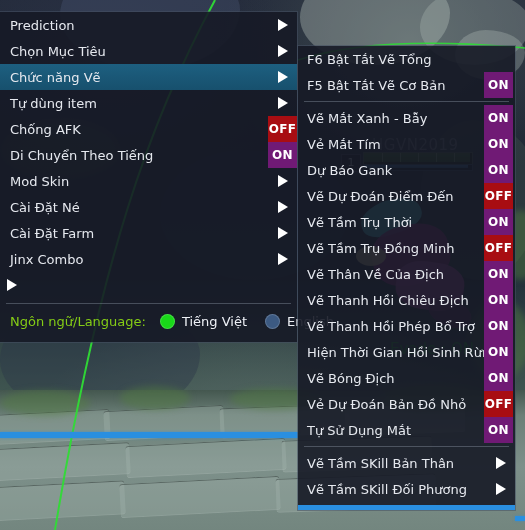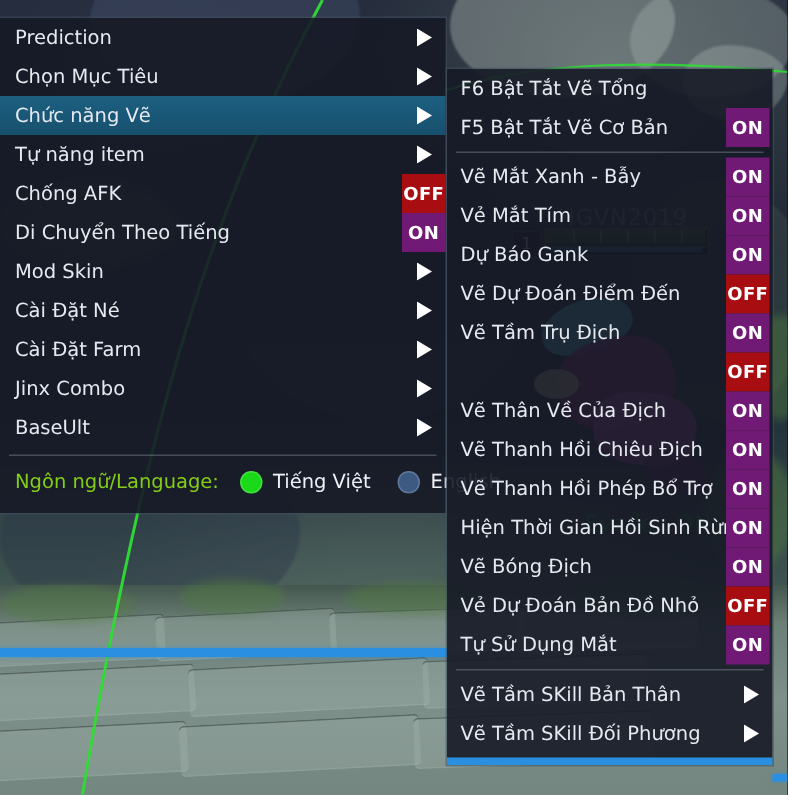--- a/index.html
+++ b/index.html
@@ -171,21 +171,21 @@
         </div>
         <div class="row sel">
           <span class="label">Chức năng Vẽ</span>
           <span class="arrow">
             <svg width="11" height="12" viewBox="0 0 11 12">
               <polygon points="1,0 11,6 1,12" fill="#ffffff"></polygon>
             </svg>
           </span>
         </div>
         <div class="row">
-          <span class="label">Tự năng item</span>
+          <span class="label">Tự dùng item</span>
           <span class="arrow">
             <svg width="11" height="12" viewBox="0 0 11 12">
               <polygon points="1,0 11,6 1,12" fill="#ffffff"></polygon>
             </svg>
           </span>
         </div>
         <div class="row">
           <span class="label">Chống AFK</span>
           <span class="badge off">OFF</span>
         </div>
@@ -219,21 +219,20 @@
         </div>
         <div class="row">
           <span class="label">Jinx Combo</span>
           <span class="arrow">
             <svg width="11" height="12" viewBox="0 0 11 12">
               <polygon points="1,0 11,6 1,12" fill="#ffffff"></polygon>
             </svg>
           </span>
         </div>
         <div class="row">
-          <span class="label">BaseUlt</span>
           <span class="arrow">
             <svg width="11" height="12" viewBox="0 0 11 12">
               <polygon points="1,0 11,6 1,12" fill="#ffffff"></polygon>
             </svg>
           </span>
         </div>
       </div>
     <div class="sep" style="margin-top:5px;"></div>
     <div class="langrow">
       <span class="langlabel">Ngôn ngữ/Language:</span>
@@ -264,24 +263,25 @@
         </div>
         <div class="row">
           <span class="label">Dự Báo Gank</span>
           <span class="badge on">ON</span>
         </div>
         <div class="row">
           <span class="label">Vẽ Dự Đoán Điểm Đến</span>
           <span class="badge off">OFF</span>
         </div>
         <div class="row">
-          <span class="label">Vẽ Tầm Trụ Địch</span>
-          <span class="badge on">ON</span>
-        </div>
-        <div class="row">
+          <span class="label">Vẽ Tầm Trụ Thời</span>
+          <span class="badge on">ON</span>
+        </div>
+        <div class="row">
+          <span class="label">Vẽ Tầm Trụ Đồng Minh</span>
           <span class="badge off">OFF</span>
         </div>
         <div class="row">
           <span class="label">Vẽ Thân Về Của Địch</span>
           <span class="badge on">ON</span>
         </div>
         <div class="row">
           <span class="label">Vẽ Thanh Hồi Chiêu Địch</span>
           <span class="badge on">ON</span>
         </div>

